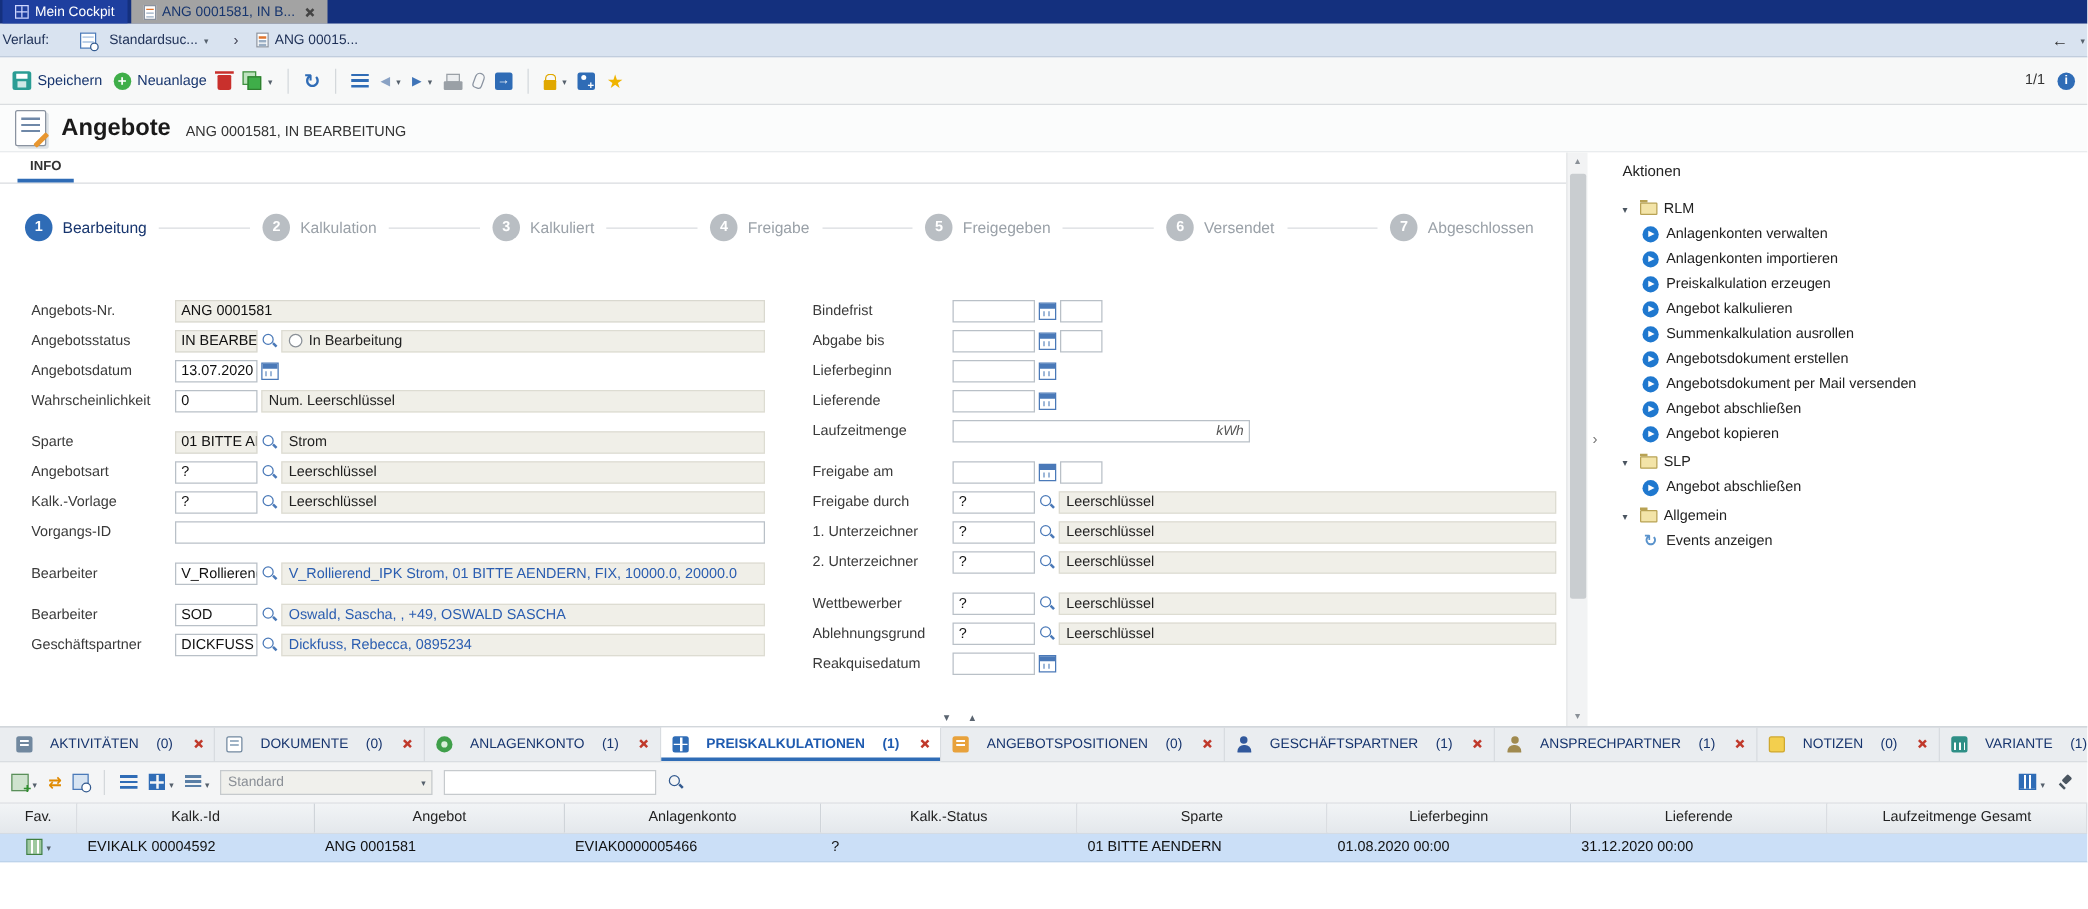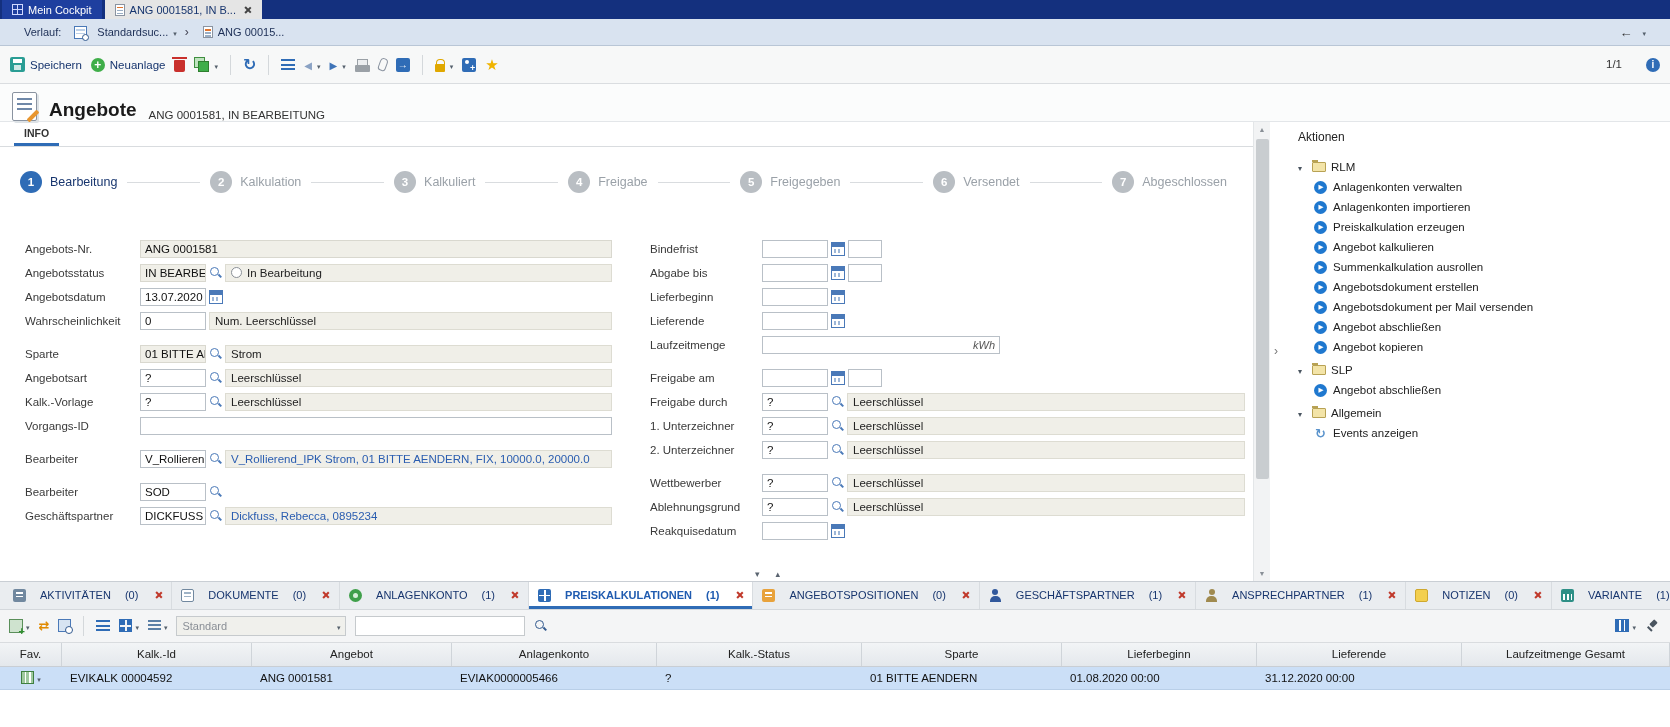--- a/index.html
+++ b/index.html
@@ -3,33 +3,33 @@
 <meta charset="utf-8">
 <style>
 *{box-sizing:border-box;margin:0;padding:0}
 html,body{width:1670px;height:727px;overflow:hidden;background:#fff;
   font-family:"Liberation Sans","DejaVu Sans",sans-serif;font-size:12px;color:#222}
 .app{width:1670px;height:727px;display:flex;flex-direction:column;position:relative}
 
 
 .tabsbar{height:19px;background:#14307e;display:flex;align-items:stretch;padding-left:2px;flex:0 0 19px}
 .wtab{display:flex;align-items:center;gap:5px;padding:0 10px;color:#fff;font-size:11px;background:#1e3f9f;margin-right:3px;cursor:pointer;white-space:nowrap}
-.wtab[data-active]{background:#e5e5e5;color:#17356e}
+.wtab[data-active]{background:#a3a3a3;color:#17356e}
 .ticon{display:inline-block;position:relative}
 .ticon[data-icon=cockpit]{width:11px;height:11px;border:1px solid #cfd8ff}
 .ticon[data-icon=cockpit]::before{content:"";position:absolute;left:4px;top:0;bottom:0;width:1px;background:#cfd8ff}
 .ticon[data-icon=cockpit]::after{content:"";position:absolute;top:4px;left:0;right:0;height:1px;background:#cfd8ff}
 .ticon[data-icon=doc]{width:10px;height:12px;background:#fff;border:1px solid #8a93a0}
 .ticon[data-icon=doc]::before{content:"";position:absolute;left:1px;top:2px;right:1px;height:1.5px;background:#e0752f;box-shadow:0 3px 0 #9aaec4,0 6px 0 #9aaec4}
 .wx{position:relative;width:8px;height:8px;margin-left:3px;cursor:pointer}
 .wx::before,.wx::after{content:"";position:absolute;left:3.5px;top:0;width:1.5px;height:8px;background:#444}
 .wx::before{transform:rotate(45deg)}.wx::after{transform:rotate(-45deg)}
 
 
-.verlauf{height:27px;background:#d9e3f0;border-bottom:1px solid #b9c6d6;display:flex;align-items:center;padding:0 24px;gap:8px;font-size:11px;color:#1c2e55;flex:0 0 27px}
+.verlauf{height:27px;background:#d9e3f0;border-bottom:1px solid #b9c6d6;display:flex;align-items:center;padding:0 2px;gap:20px;font-size:11px;color:#1c2e55;flex:0 0 27px}
 .crumb{display:flex;align-items:center;gap:5px;cursor:pointer}
 .crumb + .crumb::before{content:"›";color:#445;font-size:12px;margin-right:4px}
 .i-vsearch{width:13px;height:13px;background:#fff;border:1px solid #4a79b8;position:relative}
 .i-vsearch::before{content:"";position:absolute;left:1px;top:2px;right:1px;height:7px;background:repeating-linear-gradient(#bcd0e8 0 1.5px,transparent 1.5px 3.5px)}
 .i-vsearch::after{content:"";position:absolute;right:-3px;bottom:-3px;width:5px;height:5px;border:1.5px solid #335a8f;border-radius:50%;background:#fff}
 .caret{display:inline-block}
 .caret::before{content:"▾";font-size:7px;color:#55606c}
 .vright{margin-left:auto;display:flex;align-items:center;gap:10px}
 .i-backarrow::before{content:"←";font-size:13px;font-weight:bold;color:#333}
 
@@ -58,24 +58,24 @@
 .i-export{width:14px;height:14px;background:#2f6cb6;border-radius:2px;position:relative}
 .i-export::before{content:"→";position:absolute;left:0;right:0;top:0;text-align:center;color:#fff;font-size:10px;line-height:14px}
 .i-lock{width:10px;height:8px;background:#e0a800;border-radius:1px;position:relative;margin-top:6px}
 .i-lock::before{content:"";position:absolute;left:1.5px;top:-5px;width:7px;height:6px;border:1.5px solid #e0a800;border-bottom:none;border-radius:4px 4px 0 0}
 .i-assign{width:14px;height:14px;background:#2f6cb6;border-radius:2px;position:relative}
 .i-assign::before{content:"";position:absolute;left:3px;top:2px;width:4px;height:4px;border-radius:50%;background:#fff}
 .i-assign::after{content:"+";position:absolute;right:1px;bottom:-1px;color:#fff;font-size:9px;font-weight:bold}
 .i-star::before{content:"★";color:#f0b400;font-size:15px}
 .i-info{width:14px;height:14px;border-radius:50%;background:#2f6cb6;color:#fff;text-align:center;font-size:10px;font-weight:bold;line-height:14px}
 .i-info::before{content:"i"}
-.tright{margin-left:auto;display:flex;gap:24px;color:#333}
-
-
-.pagehead{height:38px;background:#fbfcfc;display:flex;align-items:flex-end;padding:0 12px;gap:12px;border-bottom:1px solid #e3e6e9;flex:0 0 38px}
+.tright{margin-left:auto;display:flex;gap:10px;color:#333}
+
+
+.pagehead{height:38px;background:#fbfcfc;display:flex;align-items:center;padding:0 12px;gap:12px;border-bottom:1px solid #e3e6e9;flex:0 0 38px}
 .i-page{width:25px;height:29px;background:#fff;border:1px solid #8a93a0;border-radius:2px;position:relative;box-shadow:2px 2px 0 #dde2e6}
 .i-page::before{content:"";position:absolute;left:4px;right:4px;top:5px;height:13px;background:repeating-linear-gradient(#6f88a8 0 2px,transparent 2px 5px)}
 .i-page::after{content:"";position:absolute;right:-4px;bottom:2px;width:14px;height:4px;background:#e8962f;transform:rotate(-45deg);border-radius:1px}
 .ptitle{font-size:19px;font-weight:bold;color:#1a1a1a}
 .psub{font-size:11.5px;color:#333;margin-top:7px}
 
 
 .main{flex:1 1 auto;min-height:0;display:flex;background:#fff}
 .content{width:1253px;flex:0 0 1253px;position:relative;overflow:hidden}
 .infotabs{height:25px;border-bottom:1px solid #d9dcdf;display:flex;align-items:flex-end;padding-left:14px}
@@ -488,20 +488,24 @@
             </div>
             <div class="frow" data-gap="1">
               <div class="flabel">Bearbeiter</div>
               <div class="fbody">
                 <div class="inp" data-type="small">
                   <span class="val">SOD</span>
 
                 </div>
                 <span class="look"></span>
 
+                <div class="desc" data-link="1">
+
+                  <span class="dtext">Oswald, Sascha, , +49, OSWALD SASCHA</span>
+                </div>
               </div>
             </div>
             <div class="frow">
               <div class="flabel">Geschäftspartner</div>
               <div class="fbody">
                 <div class="inp" data-type="small">
                   <span class="val">DICKFUSS R</span>
 
                 </div>
                 <span class="look"></span>

